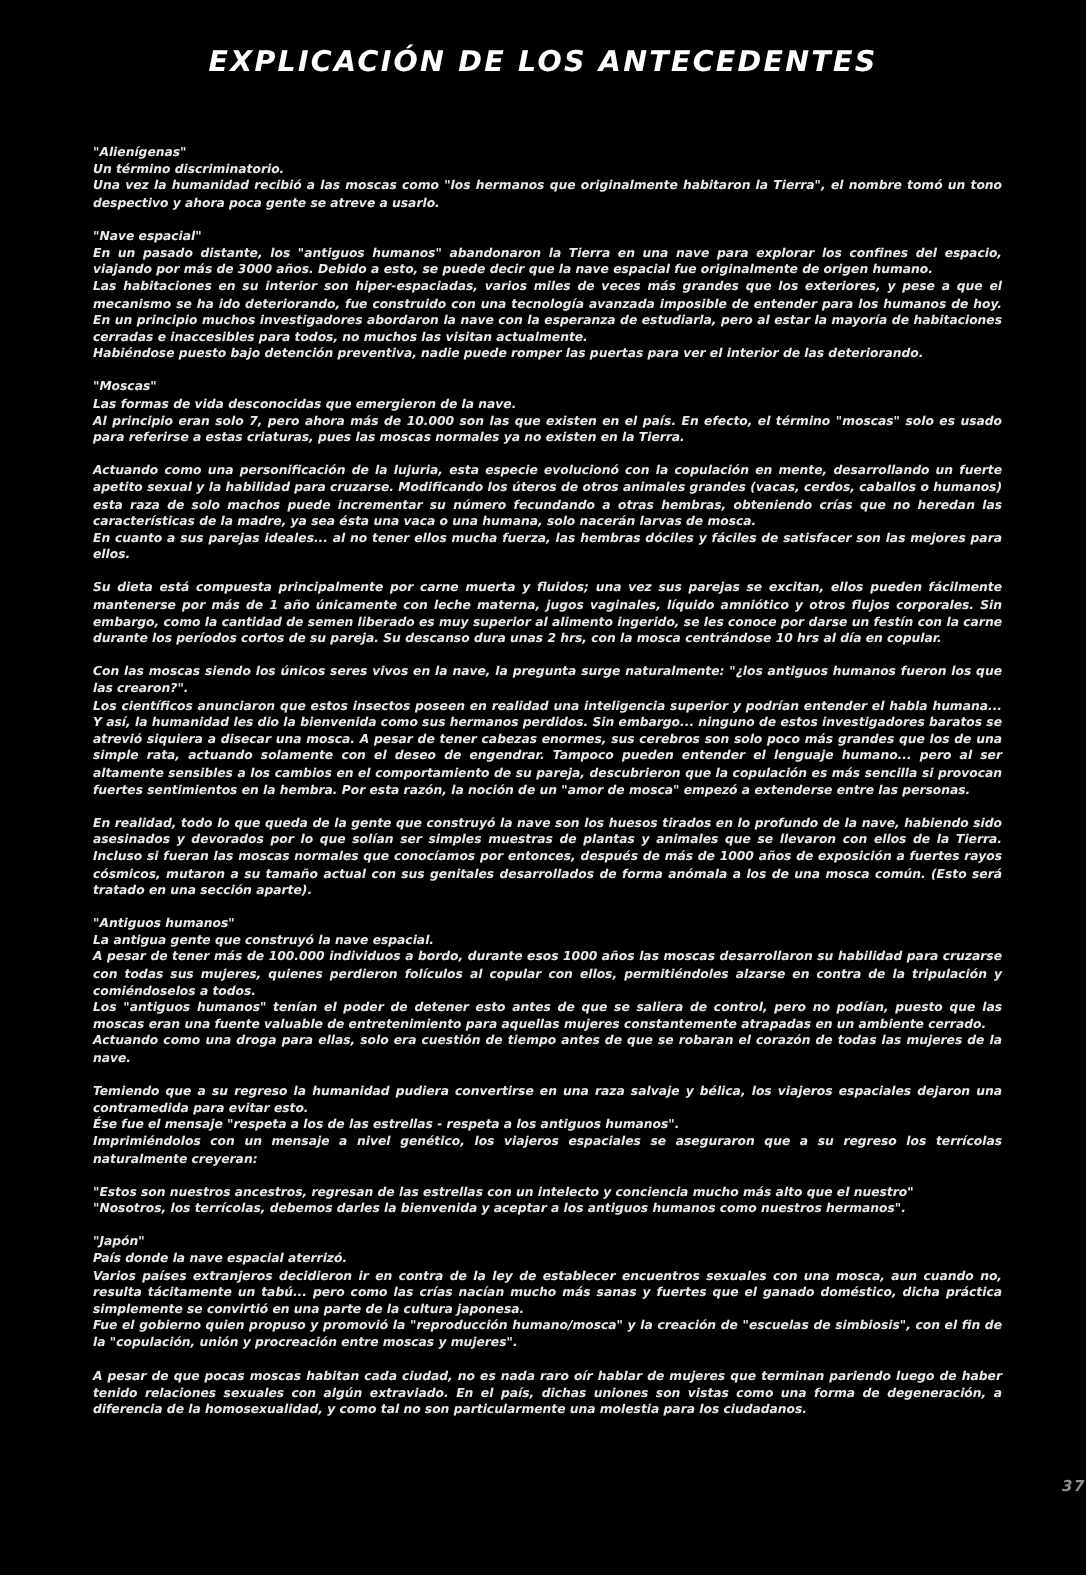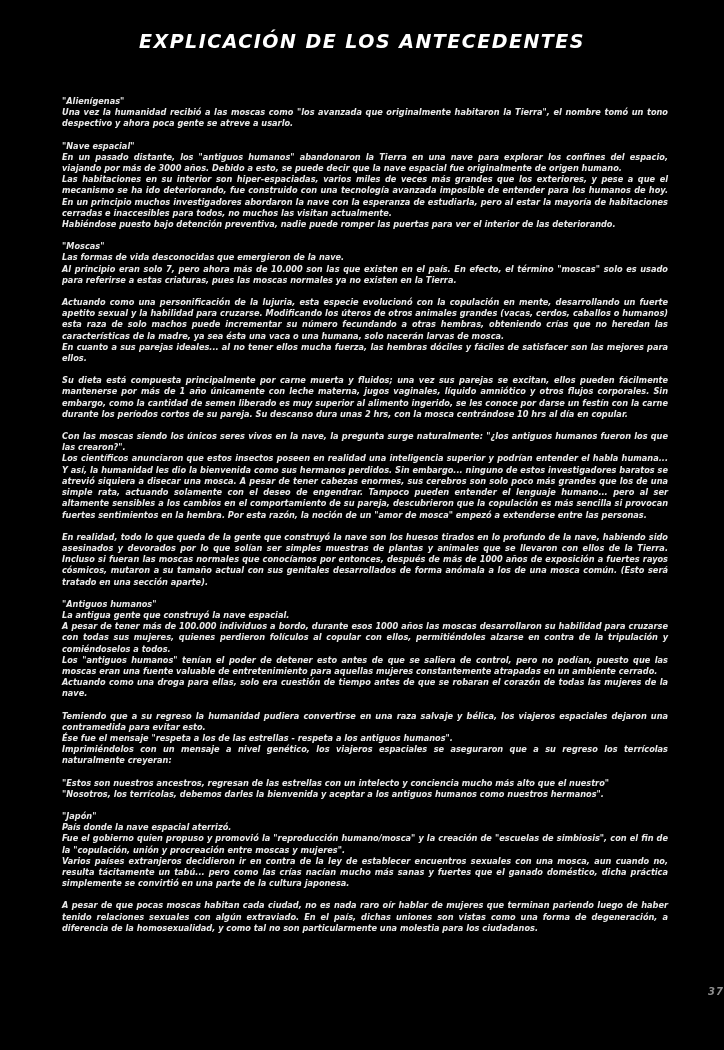--- a/index.html
+++ b/index.html
@@ -61,21 +61,22 @@
 </style>
 </head>
 <body>
 
 <div class="page">
   <div class="page-title">EXPLICACIÓN DE LOS ANTECEDENTES</div>
 
   <div class="document-body">
       <div class="block">
         <div class="heading">"Alienígenas"</div>
-        <p>Una vez la humanidad recibió a las moscas como "los avanzada que originalmente habitaron la Tierra", el nombre tomó un tono despectivo y ahora poca gente se atreve a usarlo.</p>
+        <p>Un término discriminatorio.</p>
+        <p>Una vez la humanidad recibió a las moscas como "los hermanos que originalmente habitaron la Tierra", el nombre tomó un tono despectivo y ahora poca gente se atreve a usarlo.</p>
       </div>
       <div class="block">
         <div class="heading">"Nave espacial"</div>
         <p>En un pasado distante, los "antiguos humanos" abandonaron la Tierra en una nave para explorar los confines del espacio, viajando por más de 3000 años. Debido a esto, se puede decir que la nave espacial fue originalmente de origen humano.</p>
         <p>Las habitaciones en su interior son hiper-espaciadas, varios miles de veces más grandes que los exteriores, y pese a que el mecanismo se ha ido deteriorando, fue construido con una tecnología avanzada imposible de entender para los humanos de hoy. En un principio muchos investigadores abordaron la nave con la esperanza de estudiarla, pero al estar la mayoría de habitaciones cerradas e inaccesibles para todos, no muchos las visitan actualmente.</p>
         <p>Habiéndose puesto bajo detención preventiva, nadie puede romper las puertas para ver el interior de las deteriorando.</p>
       </div>
       <div class="block">
         <div class="heading">"Moscas"</div>
         <p>Las formas de vida desconocidas que emergieron de la nave.</p>
@@ -107,22 +108,22 @@
         <p>Ése fue el mensaje "respeta a los de las estrellas - respeta a los antiguos humanos".</p>
         <p>Imprimiéndolos con un mensaje a nivel genético, los viajeros espaciales se aseguraron que a su regreso los terrícolas naturalmente creyeran:</p>
       </div>
       <div class="block">
         <p>"Estos son nuestros ancestros, regresan de las estrellas con un intelecto y conciencia mucho más alto que el nuestro"</p>
         <p>"Nosotros, los terrícolas, debemos darles la bienvenida y aceptar a los antiguos humanos como nuestros hermanos".</p>
       </div>
       <div class="block">
         <div class="heading">"Japón"</div>
         <p>País donde la nave espacial aterrizó.</p>
+        <p>Varios países extranjeros decidieron ir en contra de la ley de establecer encuentros sexuales con una mosca, aun cuando no, resulta tácitamente un tabú... pero como las crías nacían mucho más sanas y fuertes que el ganado doméstico, dicha práctica simplemente se convirtió en una parte de la cultura japonesa.</p>
         <p>Fue el gobierno quien propuso y promovió la "reproducción humano/mosca" y la creación de "escuelas de simbiosis", con el fin de la "copulación, unión y procreación entre moscas y mujeres".</p>
-        <p>Varios países extranjeros decidieron ir en contra de la ley de establecer encuentros sexuales con una mosca, aun cuando no, resulta tácitamente un tabú... pero como las crías nacían mucho más sanas y fuertes que el ganado doméstico, dicha práctica simplemente se convirtió en una parte de la cultura japonesa.</p>
       </div>
       <div class="block">
         <p>A pesar de que pocas moscas habitan cada ciudad, no es nada raro oír hablar de mujeres que terminan pariendo luego de haber tenido relaciones sexuales con algún extraviado. En el país, dichas uniones son vistas como una forma de degeneración, a diferencia de la homosexualidad, y como tal no son particularmente una molestia para los ciudadanos.</p>
       </div>
     </div>
 
   <div class="page-number">37</div>
 </div>
 
 </body></html>

